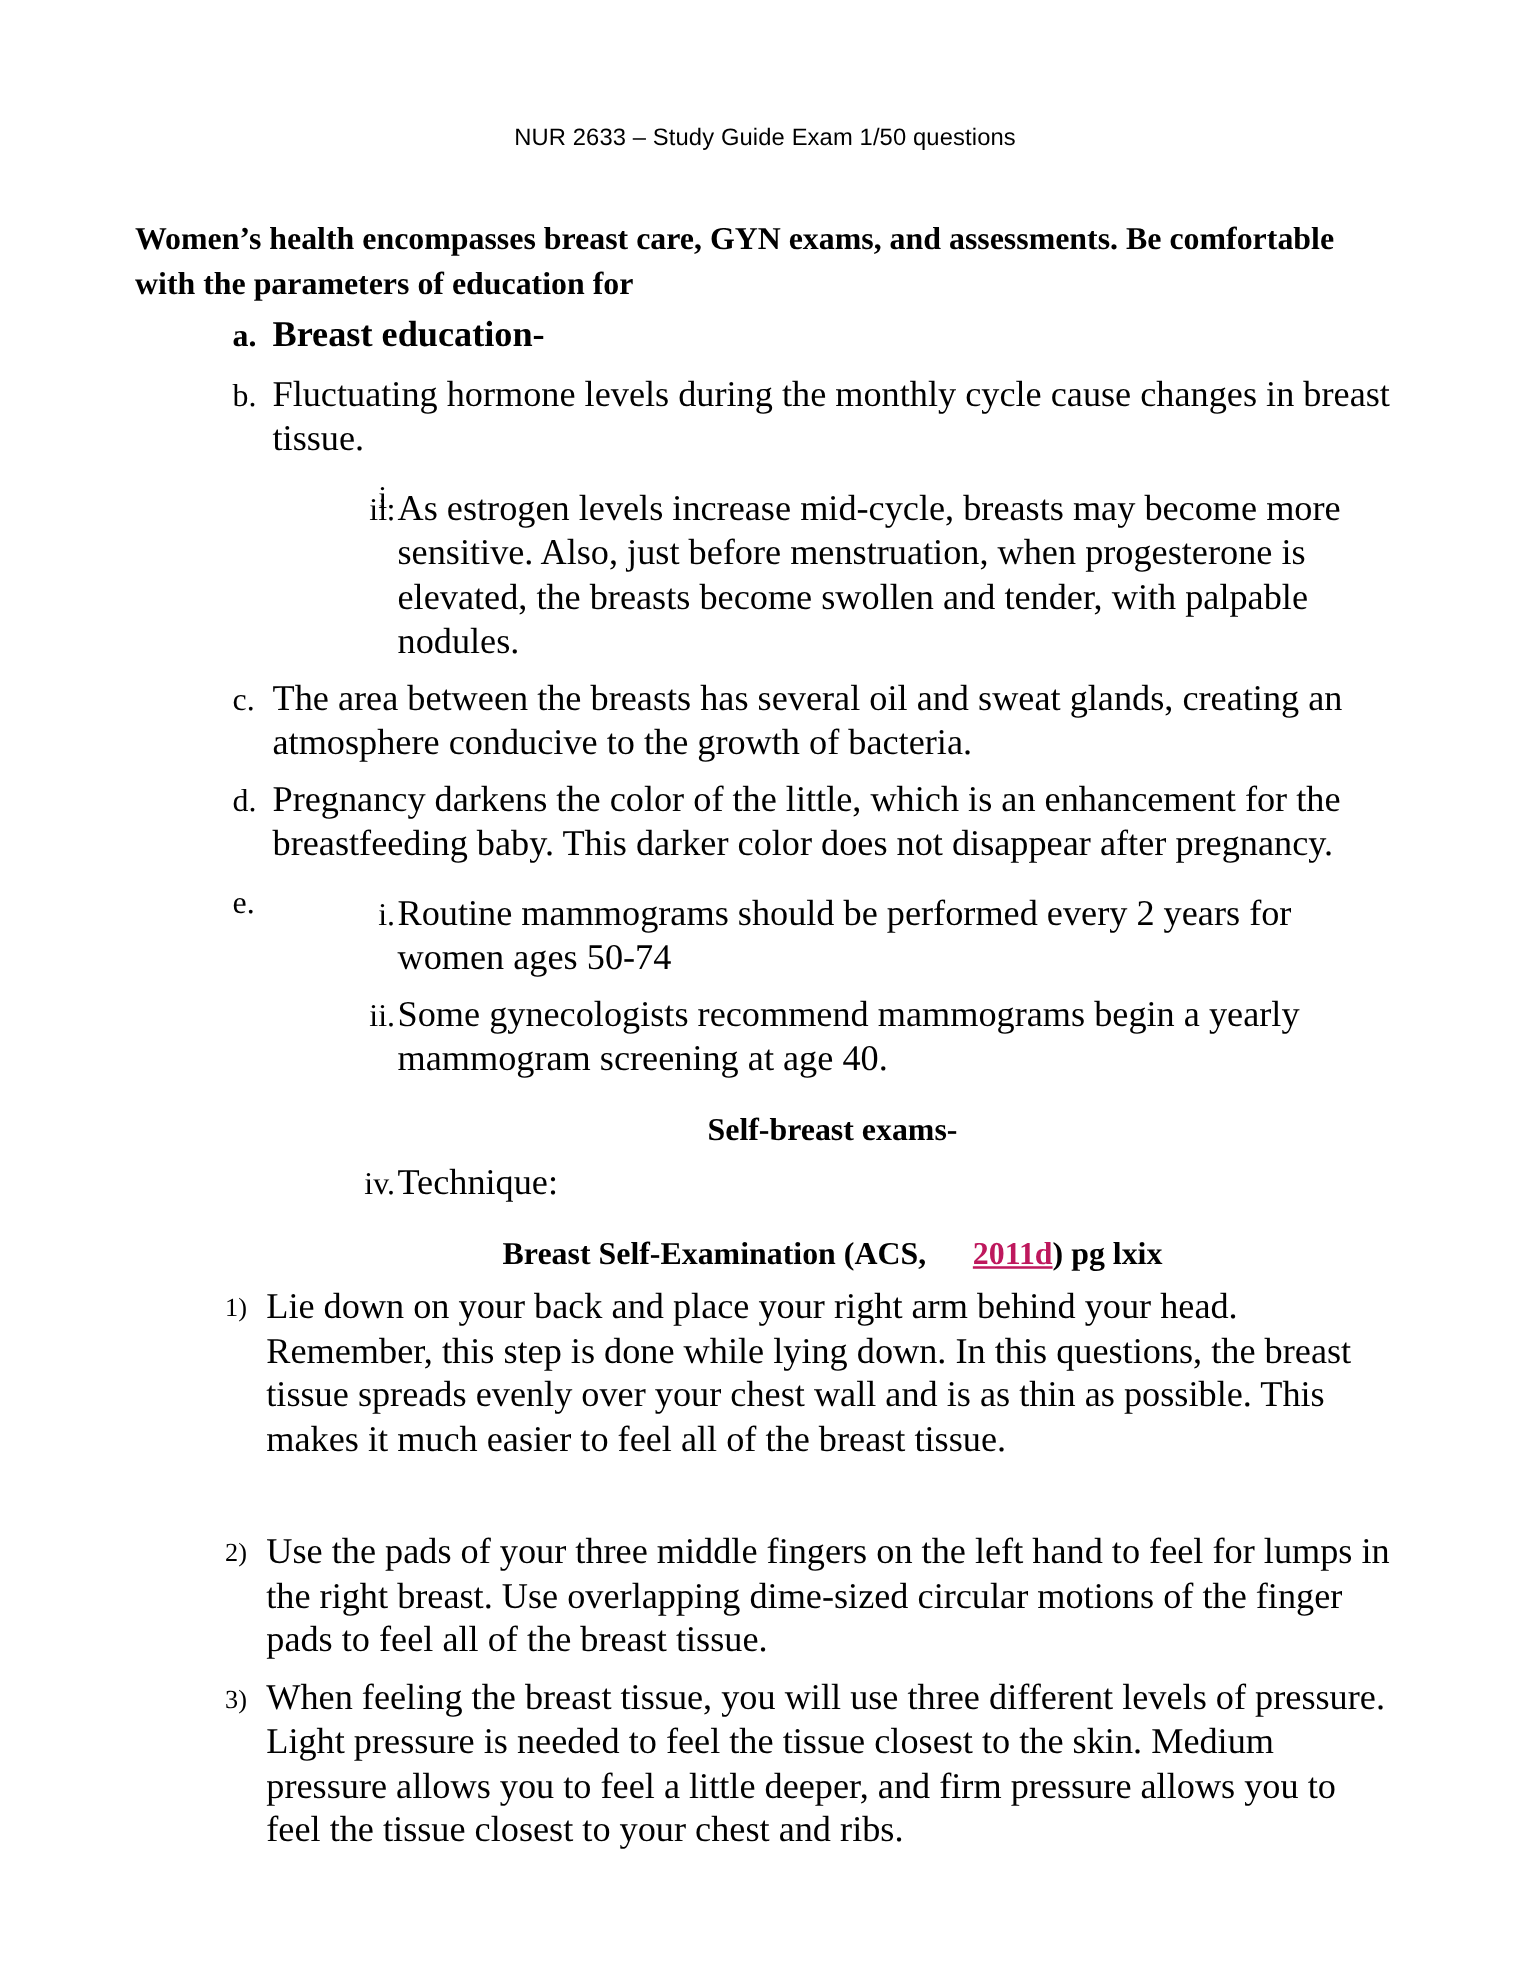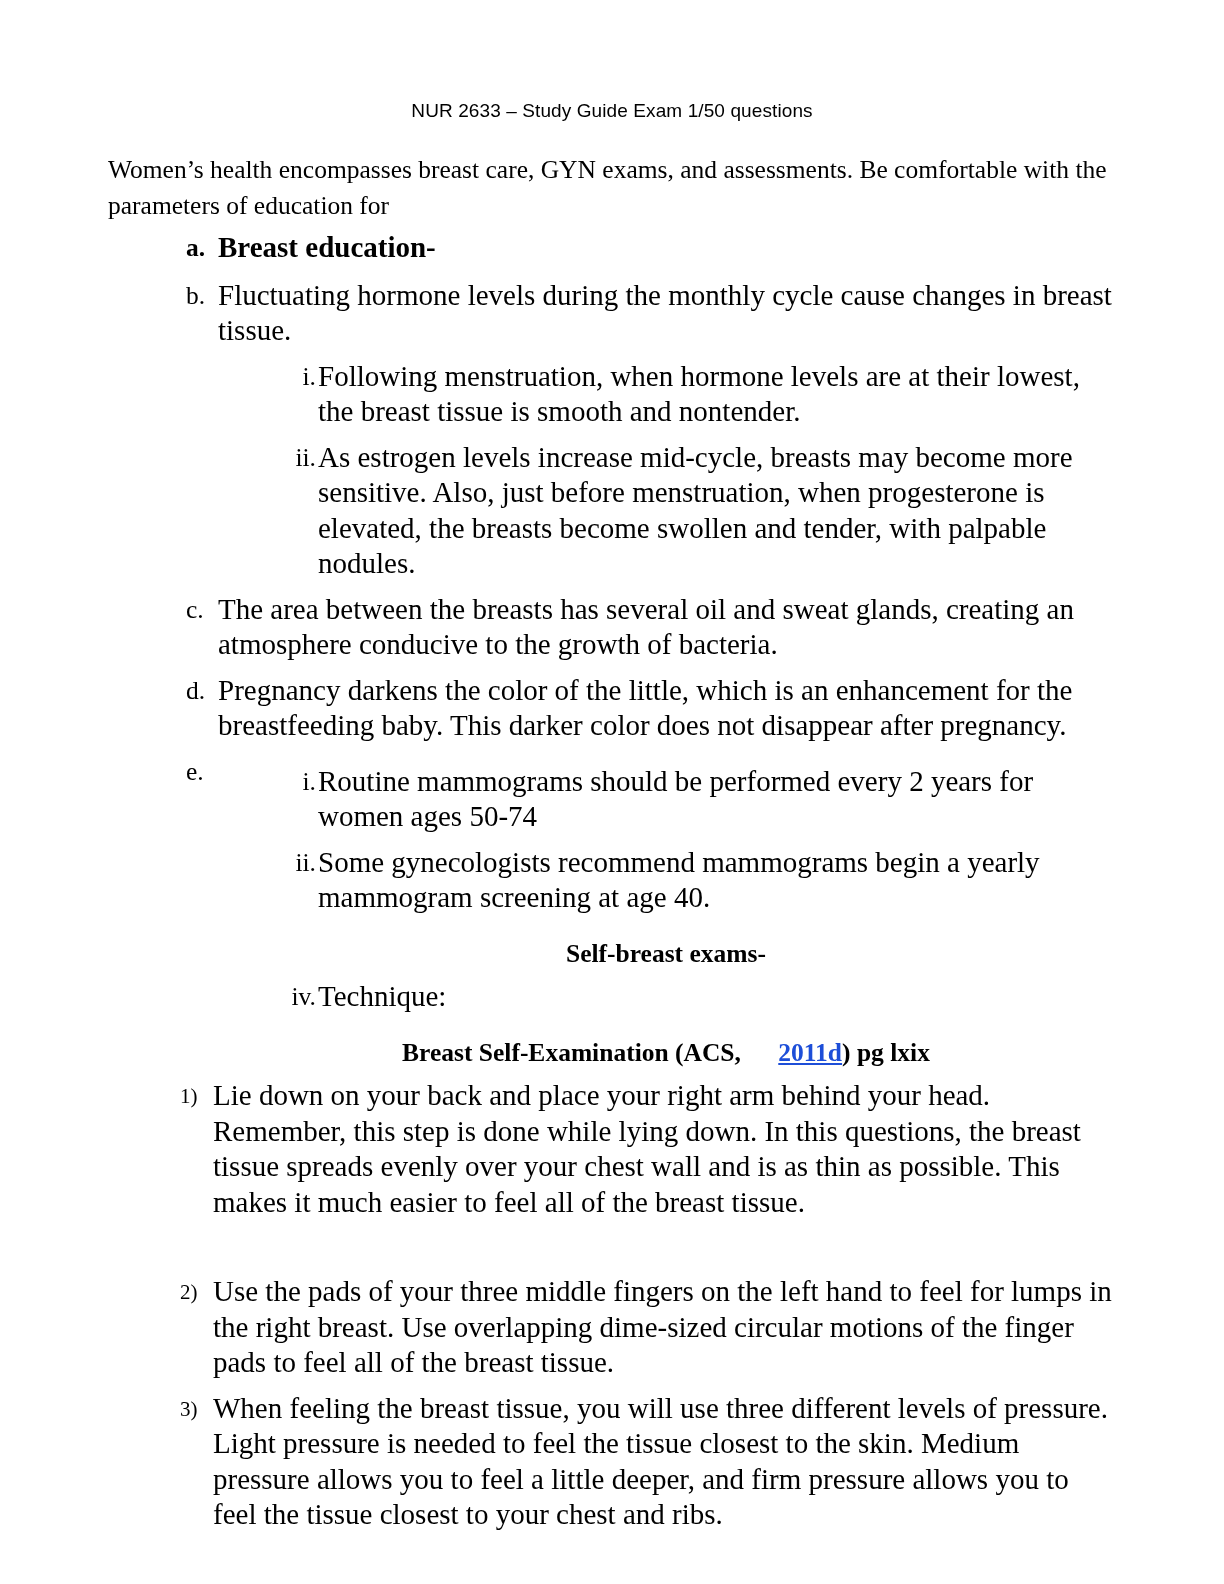--- a/index.html
+++ b/index.html
@@ -51,24 +51,25 @@
     font-size: 25.5px;
     line-height: 35.5px;
     margin: 0;
     padding: 0;
   }
 
   
   .heading-para {
     margin-left: 108px;
     margin-right: 112px;
-    font-weight: normal;
+    font-weight: bold;
     font-size: 25.5px;
     line-height: 35.5px;
     padding-bottom: 7px;
+    margin-top: 21px;
   }
 
   .section-heading {
     margin-left: 108px;
     font-weight: bold;
     font-size: 25.5px;
     line-height: 35.5px;
     padding-top: 10px;
     padding-bottom: 8px;
     text-align: center;
@@ -110,21 +111,21 @@
     left: -33px;
     width: 30px;
     font-size: 21px;
     line-height: 36px;
     text-align: left;
   }
 
   .gap-lg { height: 44px; }
 
   a.doclink {
-    color: #1d4ed8;
+    color: #be185d;
     text-decoration: underline;
     font-weight: bold;
     margin-left: 31px;
   }
 </style>
 </head>
 <body>
 
 <div class="page">
 
@@ -139,21 +140,20 @@
       <span class="content">Breast education-</span>
     </div>
 
     <div class="li lvl1">
       <span class="marker">b.</span>
       <span class="content">Fluctuating hormone levels during the monthly cycle cause changes in breast tissue.</span>
     </div>
 
     <div class="li lvl2">
       <span class="marker">i.</span>
-      <span class="content">Following menstruation, when hormone levels are at their lowest, the breast tissue is smooth and nontender.</span>
     </div>
 
     <div class="li lvl2">
       <span class="marker">ii.</span>
       <span class="content">As estrogen levels increase mid-cycle, breasts may become more sensitive. Also, just before menstruation, when progesterone is elevated, the breasts become swollen and tender, with palpable nodules.</span>
     </div>
 
     <div class="li lvl1">
       <span class="marker">c.</span>
       <span class="content">The area between the breasts has several oil and sweat glands, creating an atmosphere conducive to the growth of bacteria.</span>

